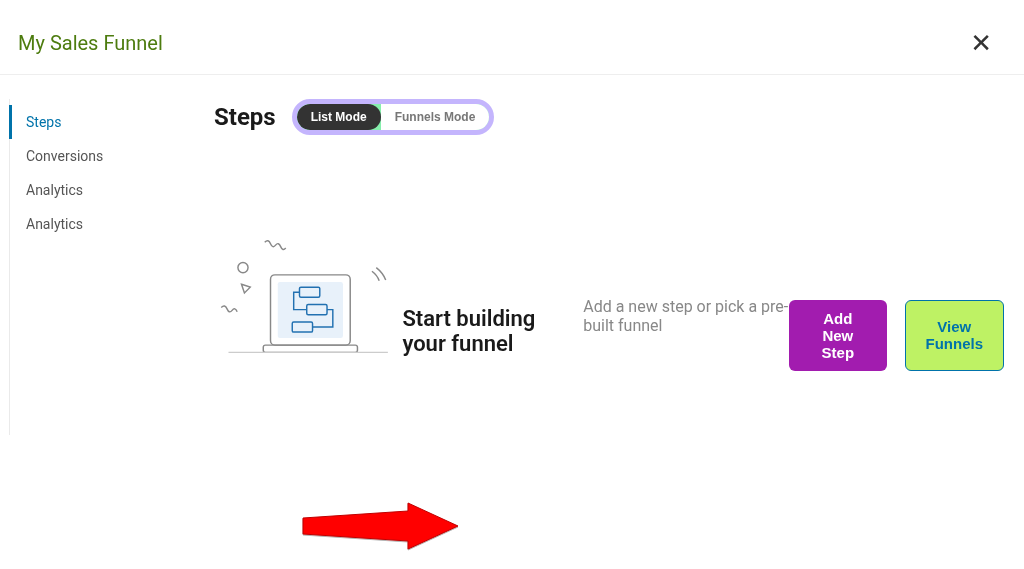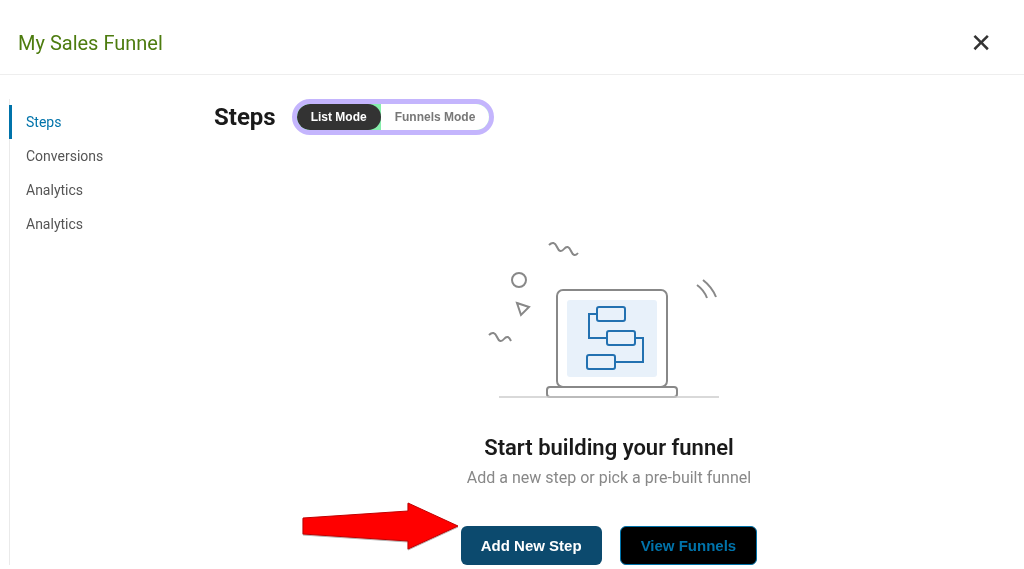--- a/index.html
+++ b/index.html
@@ -87,21 +87,21 @@
       background: #fff;
       border: none;
     }
     .mode-option.active {
       background: #333;
       color: #fff;
       border-radius: 999px;
     }
     .empty-state {
       display: flex;
-      flex-direction: column;
+      flex-direction: row;
       align-items: center;
       margin-top: 100px;
     }
     .illustration {
       width: 260px;
       height: 180px;
       margin-bottom: 20px;
     }
     .empty-title {
       font-size: 22px;
@@ -120,25 +120,25 @@
     }
     .btn {
       padding: 10px 20px;
       font-size: 15px;
       font-weight: 600;
       border-radius: 6px;
       cursor: pointer;
       border: none;
     }
     .btn-primary {
-      background: #0c4a6e;
+      background: #a21caf;
       color: #fff;
     }
     .btn-secondary {
-      background: #000000;
+      background: #bef264;
       color: #0073aa;
       border: 1.5px solid #0073aa;
     }
     .arrow-annotation {
       position: absolute;
       left: 298px;
       top: 500px;
       pointer-events: none;
     }
   </style>

